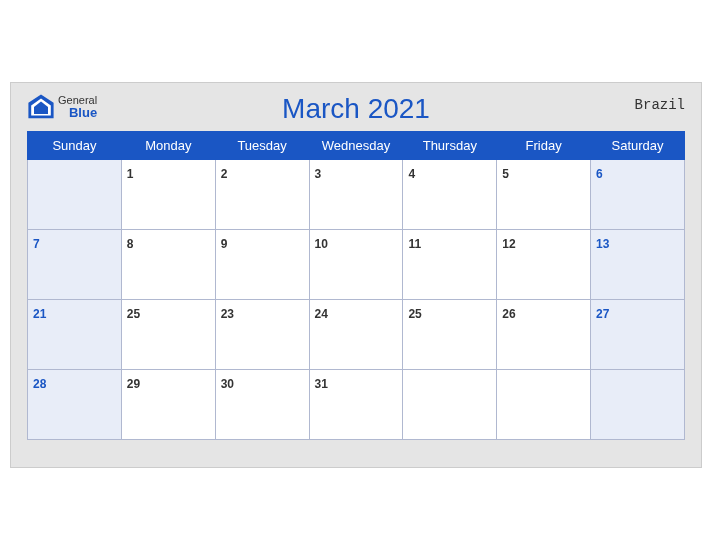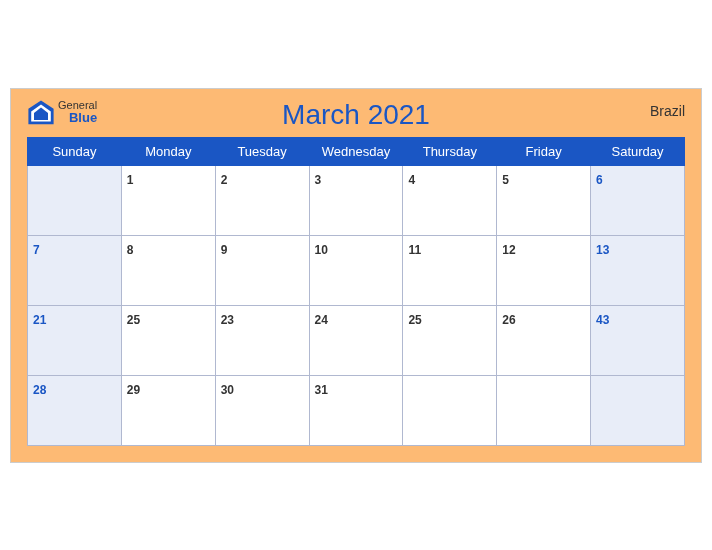--- a/index.html
+++ b/index.html
@@ -7,23 +7,23 @@
       font-family: Arial, sans-serif;
       background: #fff;
       display: flex;
       justify-content: center;
       align-items: center;
       min-height: 100vh;
       padding: 10px;
     }
     .calendar-wrapper {
       width: 712px;
-      background: #fdba74;
+      background: #e5e5e5;
       border: 1px solid #ccc;
-      padding: 10px 16px 16px;
+      padding: 10px 16px 27px;
     }
     .calendar-header {
       display: flex;
       align-items: center;
       justify-content: center;
       position: relative;
       margin-bottom: 6px;
     }
     .logo-area {
       position: absolute;
@@ -58,20 +58,21 @@
       color: #1a56c4;
       font-weight: normal;
       text-align: right;
     }
     .country-label {
       position: absolute;
       right: 0;
       top: 4px;
       font-size: 14px;
       color: #333;
+      font-family: Liberation Mono, monospace;
     }
     .calendar-table {
       width: 100%;
       border-collapse: collapse;
       margin-top: 4px;
     }
     .calendar-table thead tr th {
       background-color: #1a56c4;
       color: #fff;
       padding: 6px 4px;
@@ -153,21 +154,21 @@
           <td class="empty-cell"><span class="day-number">12</span></td>
           <td class="saturday-cell"><span class="day-number saturday-num">13</span></td>
         </tr>
         <tr>
           <td class="sunday-cell"><span class="day-number sunday-num">21</span></td>
           <td class="empty-cell"><span class="day-number">25</span></td>
           <td class="empty-cell"><span class="day-number">23</span></td>
           <td class="empty-cell"><span class="day-number">24</span></td>
           <td class="empty-cell"><span class="day-number">25</span></td>
           <td class="empty-cell"><span class="day-number">26</span></td>
-          <td class="saturday-cell"><span class="day-number saturday-num">43</span></td>
+          <td class="saturday-cell"><span class="day-number saturday-num">27</span></td>
         </tr>
         <tr>
           <td class="sunday-cell"><span class="day-number sunday-num">28</span></td>
           <td class="empty-cell"><span class="day-number">29</span></td>
           <td class="empty-cell"><span class="day-number">30</span></td>
           <td class="empty-cell"><span class="day-number">31</span></td>
           <td class="empty-cell"></td>
           <td class="empty-cell"></td>
           <td class="saturday-cell"></td>
         </tr>

